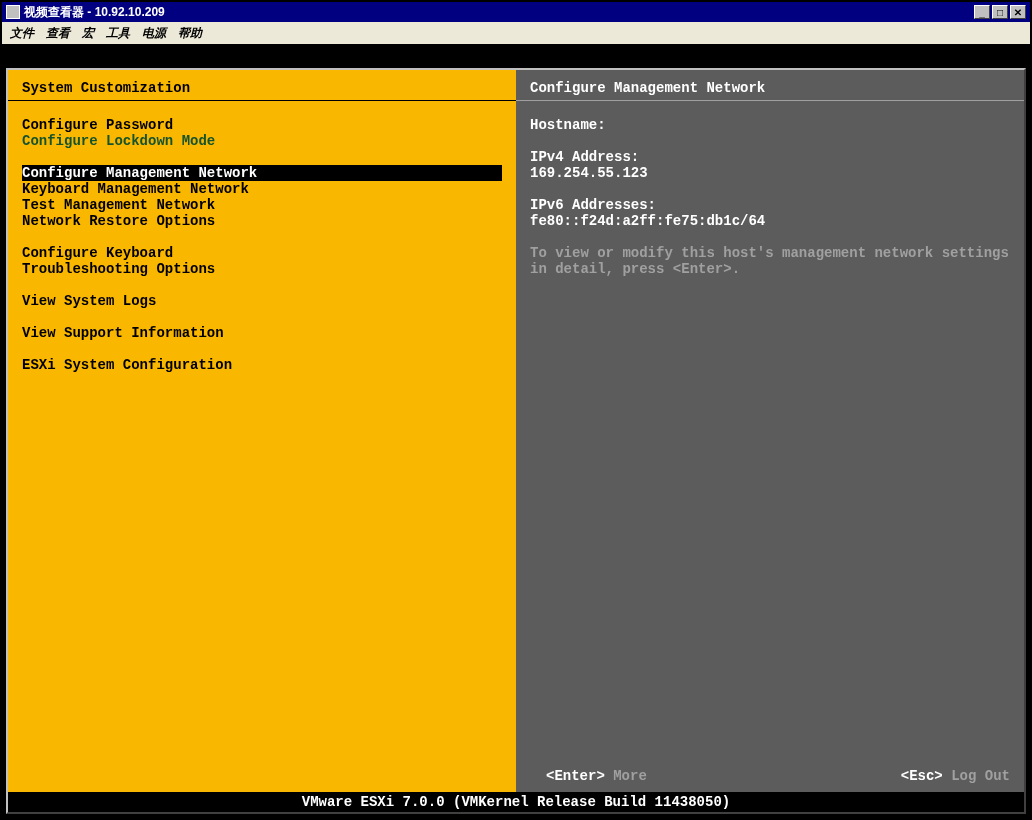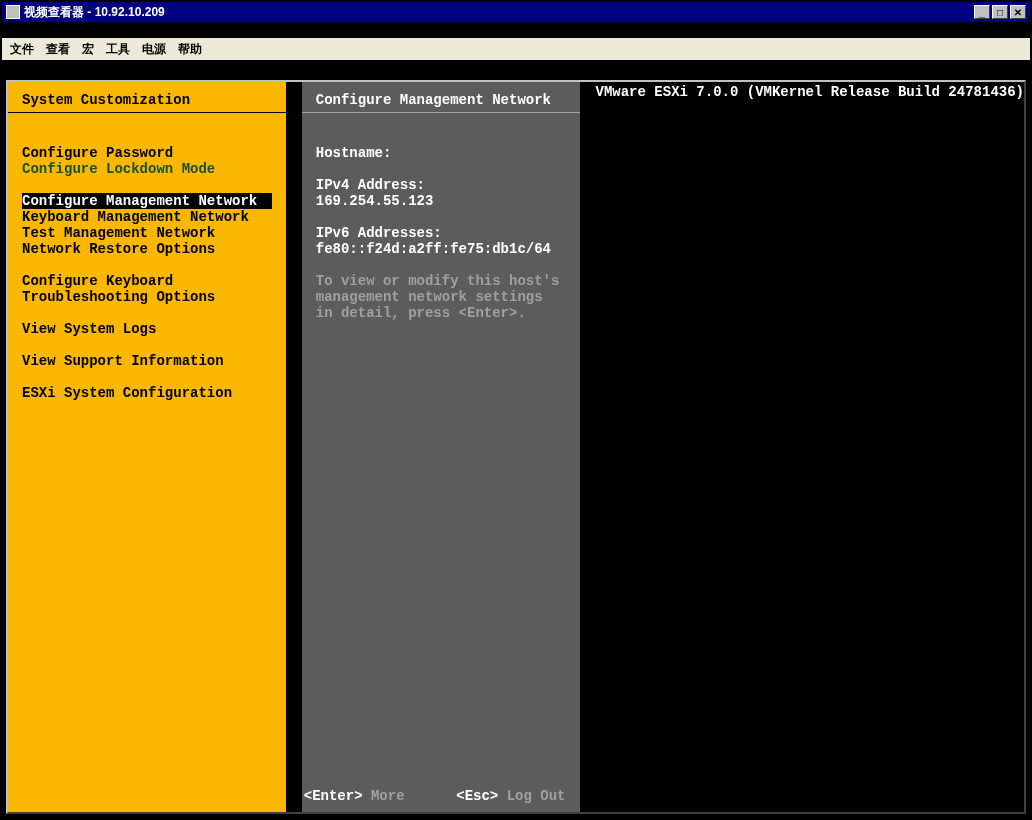--- a/index.html
+++ b/index.html
@@ -1,19 +1,18 @@
 <!DOCTYPE html>
 <html><head>
   <meta charset="utf-8">
   <style>
     * {
       margin: 0;
       padding: 0;
       box-sizing: border-box;
-      gap: 16px;
     }
     body {
       width: 1032px;
       height: 820px;
       background: #000;
       font-family: "Courier New", monospace;
       font-size: 14px;
       font-weight: bold;
       overflow: hidden;
     }
@@ -72,35 +71,37 @@
       display: flex;
       gap: 12px;
       font-family: "SimSun", sans-serif;
       font-size: 12px;
       color: #000;
       height: 22px;
       align-items: center;
     }
     .menu-item {
       cursor: pointer;
+      font-style: italic;
     }
     .console-area {
       flex: 1;
       background: #000;
       padding: 4px;
       display: flex;
       flex-direction: column;
     }
     .console-inner {
       flex: 1;
       border: 2px solid #c0c0c0;
       border-right-color: #404040;
       border-bottom-color: #404040;
       display: flex;
-      flex-direction: row;
+      flex-direction: column;
+      margin-top: 20px;
     }
     .main-panels {
       flex: 1;
       display: flex;
     }
     .left-panel {
       background: #f9b700;
       width: 50%;
       display: flex;
       flex-direction: column;
@@ -152,21 +153,21 @@
     .detail-hint {
       color: #a0a0a0;
       line-height: 16px;
     }
     .detail-spacer {
       height: 16px;
     }
     .bottom-bar {
       position: absolute;
       bottom: 8px;
-      left: 2px;
+      left: 30px;
       right: 14px;
       display: flex;
       justify-content: space-between;
     }
     .bottom-key {
       color: #fff;
     }
     .bottom-label {
       color: #a0a0a0;
     }
@@ -253,18 +254,18 @@
             </div>
             <div>
               <span class="bottom-key">&lt;Esc&gt;</span>
               <span class="bottom-label">Log Out</span>
             </div>
           </div>
         </div>
 
       </div>
 
-      <div class="version-bar">VMware ESXi 7.0.0 (VMKernel Release Build 24781436)</div>
+      <div class="version-bar">VMware ESXi 7.0.0 (VMKernel Release Build 11438050)</div>
 
     </div>
   </div>
 
 </div>
 
 </body></html>

